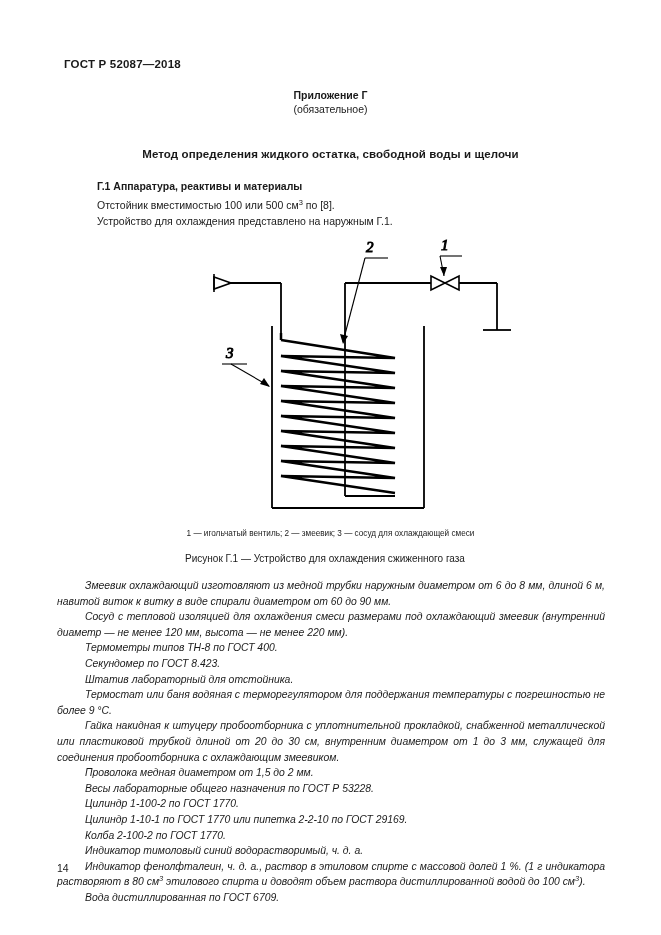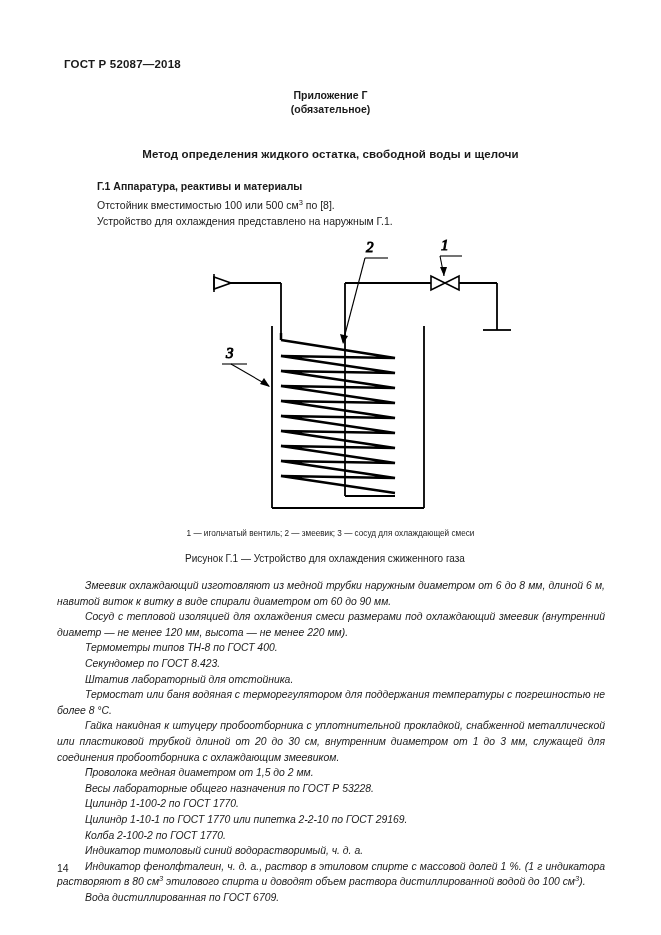--- a/index.html
+++ b/index.html
@@ -37,21 +37,21 @@
     position: absolute;
     left: 0;
     right: 0;
     top: 88px;
     text-align: center;
     font-size: 10.5px;
     font-weight: bold;
     line-height: 14px;
   }
   .annex-block .sub {
-    font-weight: bold;
+    font-weight: normal;
   }
 
   .method-title {
     position: absolute;
     left: 0;
     right: 0;
     top: 148px;
     text-align: center;
     font-size: 11.5px;
     font-weight: bold;
@@ -215,21 +215,21 @@
   </div>
 
   <div class="figure-caption">Рисунок Г.1 — Устройство для охлаждения сжиженного газа</div>
 
   <div class="body-text">
     <p>Змеевик охлаждающий  изготовляют из медной трубки наружным диаметром от 6 до 8 мм, длиной 6 м, навитой виток к витку в виде спирали диаметром от 60 до 90 мм.</p>
     <p>Сосуд с тепловой изоляцией для охлаждения смеси размерами под охлаждающий змеевик (внутренний диаметр — не менее 120 мм, высота — не менее 220 мм).</p>
     <p class="nojust">Термометры типов ТН-8 по ГОСТ 400.</p>
     <p class="nojust">Секундомер по ГОСТ 8.423.</p>
     <p class="nojust">Штатив лабораторный для отстойника.</p>
-    <p>Термостат или баня водяная с терморегулятором для поддержания температуры с погрешностью не более 8 °С.</p>
+    <p>Термостат или баня водяная с терморегулятором для поддержания температуры с погрешностью не более 9 °С.</p>
     <p>Гайка накидная к штуцеру пробоотборника с уплотнительной прокладкой, снабженной металлической или пластиковой трубкой длиной от 20 до 30 см, внутренним диаметром от 1 до 3 мм, служащей для соединения пробоотборника с охлаждающим змеевиком.</p>
     <p class="nojust">Проволока медная диаметром от 1,5 до 2 мм.</p>
     <p class="nojust">Весы лабораторные общего назначения по ГОСТ Р 53228.</p>
     <p class="nojust">Цилиндр 1-100-2 по ГОСТ 1770.</p>
     <p class="nojust">Цилиндр 1-10-1 по ГОСТ 1770 или пипетка 2-2-10 по ГОСТ 29169.</p>
     <p class="nojust">Колба 2-100-2 по ГОСТ 1770.</p>
     <p class="nojust">Индикатор тимоловый синий водорастворимый, ч. д. а.</p>
     <p><span>Индикатор фенолфталеин, ч. д. а., раствор в этиловом спирте с массовой долей 1 %. (1 г индикатора растворяют в 80 см</span><sup>3</sup><span> этилового спирта и доводят объем раствора дистиллированной водой до 100 см</span><sup>3</sup><span>).</span></p>
     <p class="nojust">Вода дистиллированная по ГОСТ 6709.</p>
   </div>

